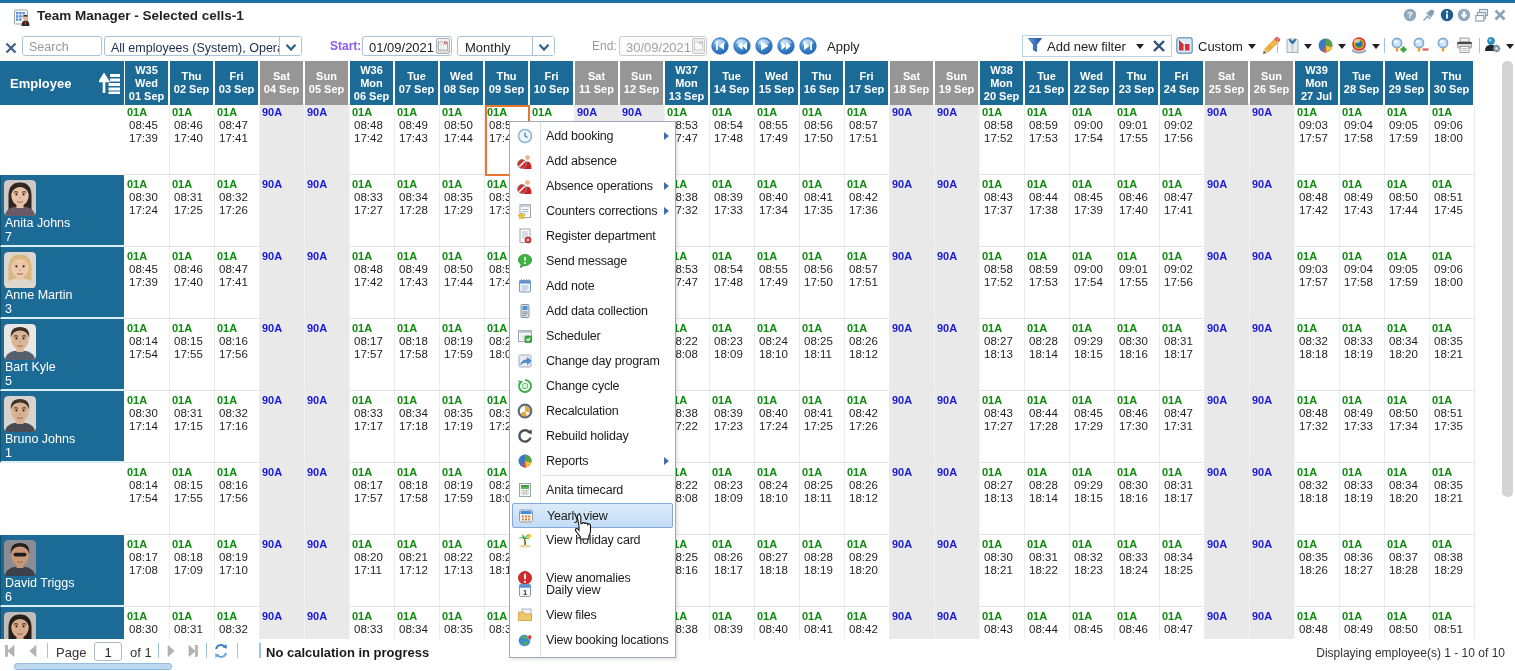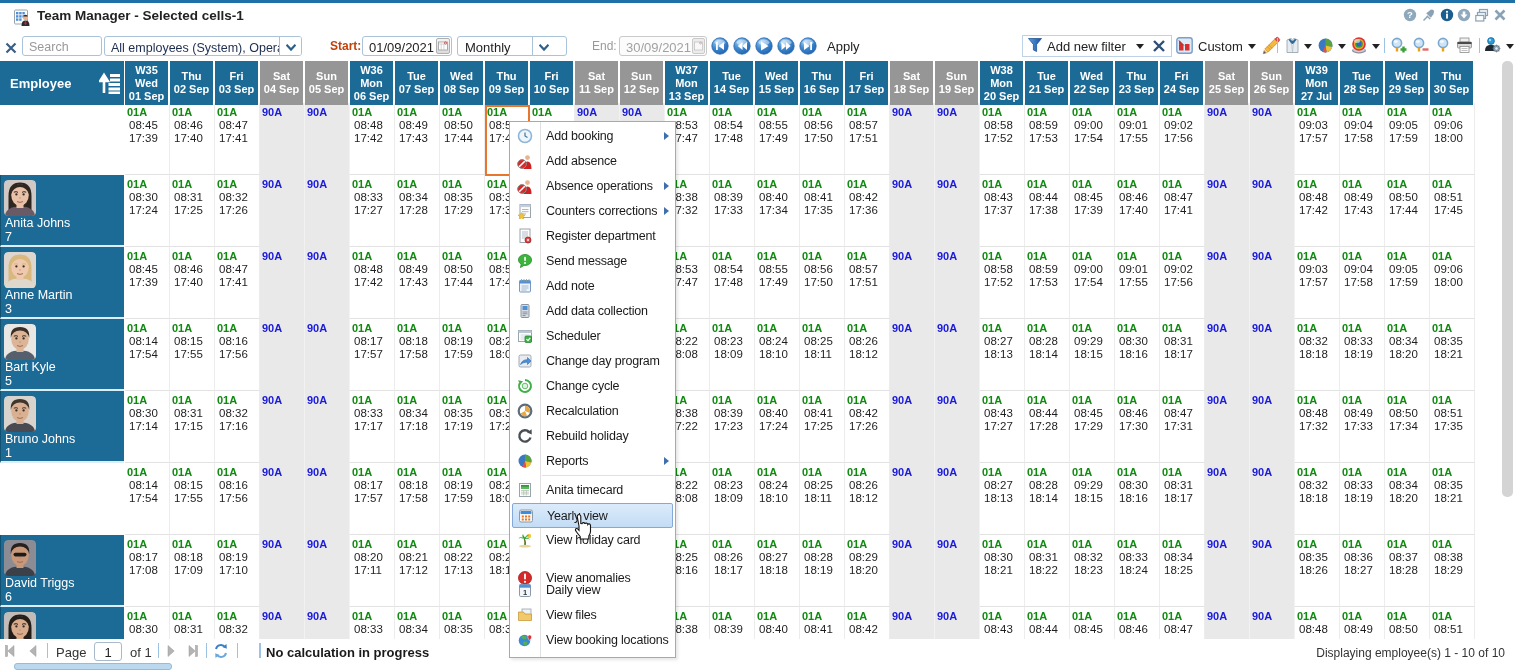--- a/index.html
+++ b/index.html
@@ -86,28 +86,28 @@
     </svg></div>
 <div class="abs toolbar"></div>
 <div class="abs" style="left:5px;top:40px"><svg width="12" height="12" viewBox="0 0 12 12">
       <path d="M1.5 1.5 L10.5 10.5 M10.5 1.5 L1.5 10.5" stroke="#3a5f85" stroke-width="2.2"></path>
     </svg></div>
 <div class="abs tb-input" style="left:22px;top:36px;width:80px;height:20px;color:#999;padding:3px 0 0 6px">Search</div>
 <div class="abs tb-input" style="left:104px;top:36px;width:198px;height:20px;padding:3.5px 0 0 6px;color:#1d2d50;font-size:12.5px;white-space:nowrap;overflow:hidden">All employees (System), Operatio</div>
 <div class="abs" style="left:279px;top:37px;width:22px;height:18px;background:#fff;border-left:1px solid #abc3d8;border-radius:0 2px 2px 0;text-align:center"><svg width="10" height="7" viewBox="0 0 10 7" style="margin-top:5px">
       <path d="M0.5 0.8 L5 5.6 L9.5 0.8" stroke="#2c5f8a" stroke-width="2.2" fill="none"></path>
     </svg></div>
-<div class="abs lbl" style="left:330px;top:39px;color:#c2410c;font-weight:bold;font-size:12px">Start:</div>
+<div class="abs lbl" style="left:330px;top:39px;color:#8b5cf6;font-weight:bold;font-size:12px">Start:</div>
 <div class="abs tb-input" style="left:362px;top:36px;width:90px;height:20px;padding:3px 0 0 6px;font-size:13px">01/09/2021</div>
 <div class="abs" style="left:436px;top:38px;width:14px;height:16px;background:linear-gradient(#f4f4f4,#dcdcdc);border:1px solid #b0b0b0;border-radius:2px"><svg width="10" height="10" viewBox="0 0 10 10" style="margin:2px 1px">
       <rect x="0.5" y="1" width="9" height="8" fill="#fff" stroke="#999" stroke-width="0.8"></rect>
       <path d="M0.5 3h9M3.2 3v6M5.9 3v6" stroke="#bbb" stroke-width="0.6"></path>
       <circle cx="7.5" cy="2" r="1.1" fill="none" stroke="#c0392b" stroke-width="0.7"></circle>
     </svg></div>
-<div class="abs tb-input" style="left:457px;top:36px;width:110px;height:20px;padding:3px 0 0 7px;font-size:13px">Monthly</div>
+<div class="abs tb-input" style="left:457px;top:36px;width:98px;height:20px;padding:3px 0 0 7px;font-size:13px">Monthly</div>
 <div class="abs" style="left:532px;top:37px;width:22px;height:18px;background:#fff;border-left:1px solid #abc3d8;text-align:center"><svg width="10" height="7" viewBox="0 0 10 7" style="margin-top:5px">
       <path d="M0.5 0.8 L5 5.6 L9.5 0.8" stroke="#2c5f8a" stroke-width="2.2" fill="none"></path>
     </svg></div>
 <div class="abs lbl" style="left:592px;top:39px;color:#9a9a9a;font-size:12px">End:</div>
 <div class="abs" style="left:619px;top:36px;width:88px;height:20px;border:1px solid #c9c9c9;border-radius:3px;background:#fcfcfc;color:#a2a2a2;font-size:13px;padding:3px 0 0 6px">30/09/2021</div>
 <div class="abs" style="left:692px;top:38px;width:13px;height:16px;background:#ececec;border:1px solid #c9c9c9;border-radius:2px"><svg width="9" height="10" viewBox="0 0 9 10" style="margin:2px 1px">
       <rect x="0.5" y="1" width="8" height="8" fill="#f8f8f8" stroke="#c2c2c2" stroke-width="0.8"></rect>
       <circle cx="6.5" cy="2" r="1" fill="none" stroke="#d89090" stroke-width="0.7"></circle>
     </svg></div>
 <div class="abs" style="left:711px;top:37px"><svg width="18" height="18" viewBox="0 0 18 18">

